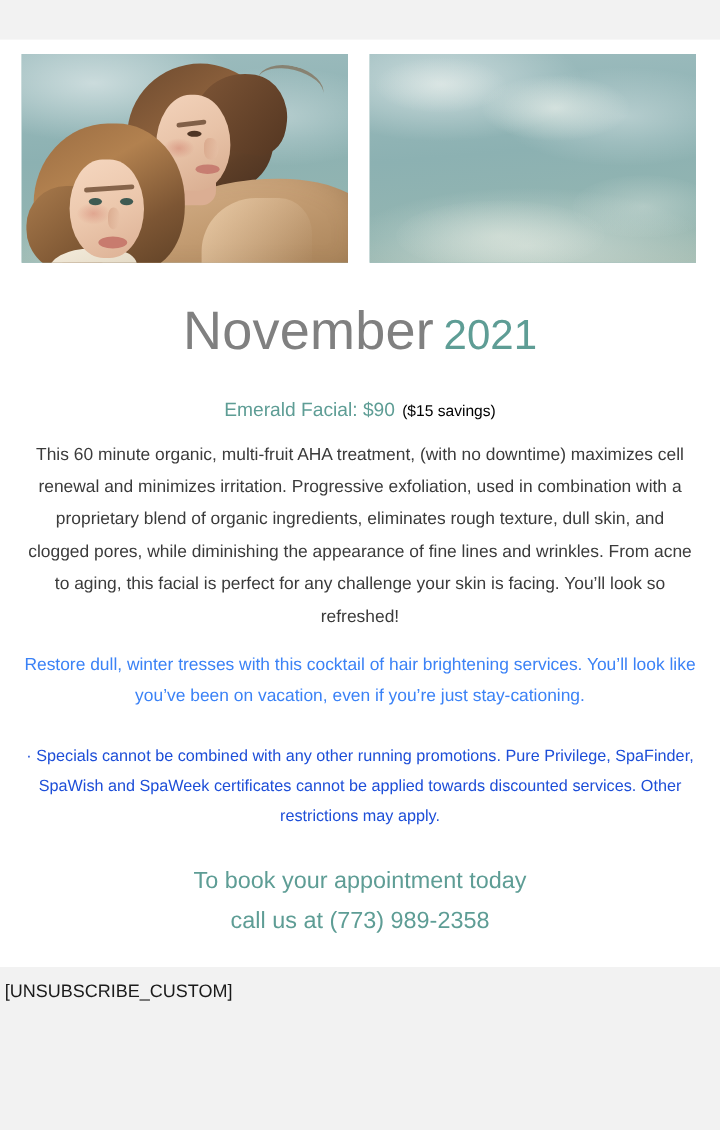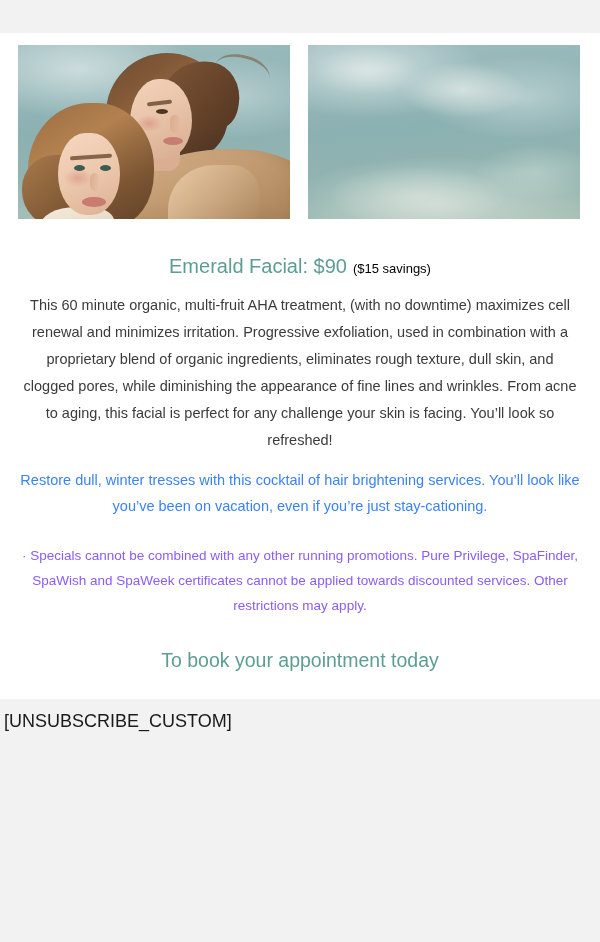--- a/index.html
+++ b/index.html
@@ -336,21 +336,21 @@
     font-weight: 400;
     margin-left: 8px;
   }
 
   .offer {
     text-align: center;
     margin-top: 36px;
     white-space: nowrap;
   }
   .offer-1-title {
-    font-size: 20px;
+    font-size: 16px;
     color: #5e9d95;
     font-weight: 400;
   }
   .offer-1-note {
     font-size: 13px;
     color: #000000;
     margin-left: 6px;
   }
 
   .body-copy {
@@ -385,21 +385,21 @@
     line-height: 26px;
     color: #3b82f6;
   }
 
   .fineprint {
     margin: 24px auto 0 auto;
     width: 566px;
     text-align: center;
     font-size: 13.5px;
     line-height: 25px;
-    color: #8b5cf6;
+    color: #1d4ed8;
   }
 
   .cta {
     margin-top: 26px;
     text-align: center;
     color: #5e9d95;
     font-size: 19.5px;
     line-height: 33px;
   }
   .cta .site {
@@ -407,21 +407,21 @@
   }
 
   .card-pad-bottom { height: 22px; }
 
   
   .footer {
     background: #f2f2f2;
     padding: 12px 4px 0 4px;
   }
   .unsub {
-    font-size: 18px;
+    font-size: 15px;
     color: #1a1a1a;
     font-family: "Liberation Sans", sans-serif;
   }
 </style>
 </head>
 <body>
 
 <div class="page">
 
   <div class="top-gutter"></div>
@@ -461,37 +461,41 @@
       <div class="hero-photo">
         <div class="sky"></div>
         <div class="cloud-b"></div>
         <div class="cloud-a"></div>
         <div class="cloud-c"></div>
         <div class="cloud-d"></div>
       </div>
 
     </div>
 
+    <div class="title-row">
+      <span class="title-month">November</span><span class="title-year">2021</span>
+    </div>
 
     <div class="offer">
       <span class="offer-1-title">Emerald Facial: $90</span><span class="offer-1-note">($15 savings)</span>
     </div>
 
     <p class="body-copy">This 60 minute organic, multi-fruit AHA treatment, (with no downtime) maximizes cell renewal and minimizes irritation. Progressive exfoliation, used in combination with a proprietary blend of organic ingredients, eliminates rough texture, dull skin, and clogged pores, while diminishing the appearance of fine lines and wrinkles. From acne to aging, this facial is perfect for any challenge your skin is facing. You’ll look so refreshed!</p>
 
 
     <p class="body-copy-2">Restore dull, winter tresses with this cocktail of hair brightening services. You’ll look like you’ve been on vacation, even if you’re just stay-cationing.</p>
 
     <p class="fineprint">
       <span>·</span>
       <span>Specials cannot be combined with any other running promotions. Pure Privilege, SpaFinder, SpaWish and SpaWeek certificates cannot be applied towards discounted services. Other restrictions may apply.</span>
     </p>
 
     <div class="cta">
       <div>To book your appointment today</div>
+      <div>call us at (773) 989-2358</div>
     </div>
 
     <div class="card-pad-bottom"></div>
   </div>
 
   <div class="footer">
     <span class="unsub">[UNSUBSCRIBE_CUSTOM]</span>
   </div>
 
 </div>

